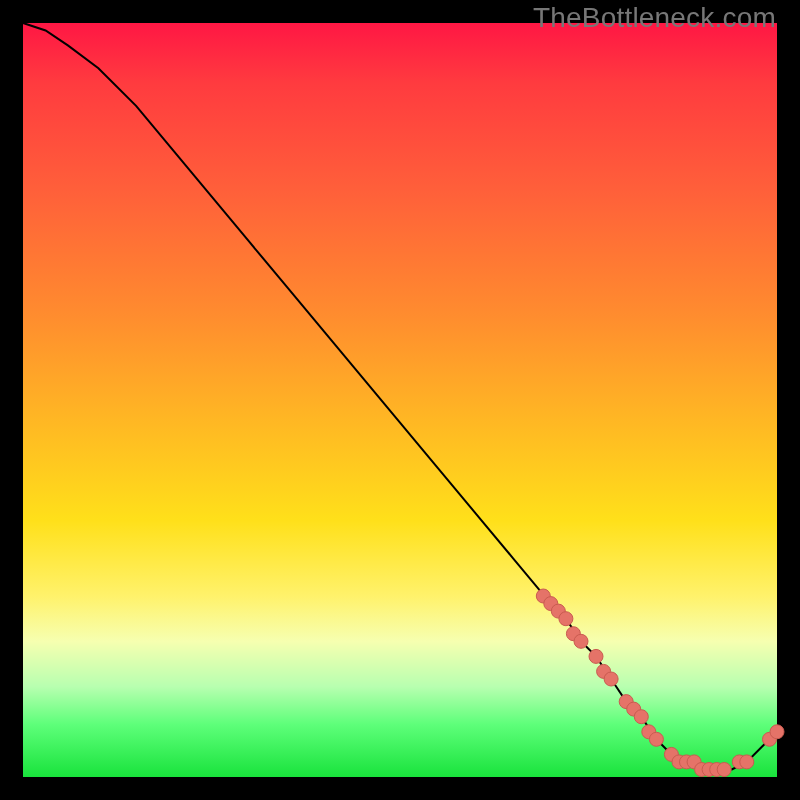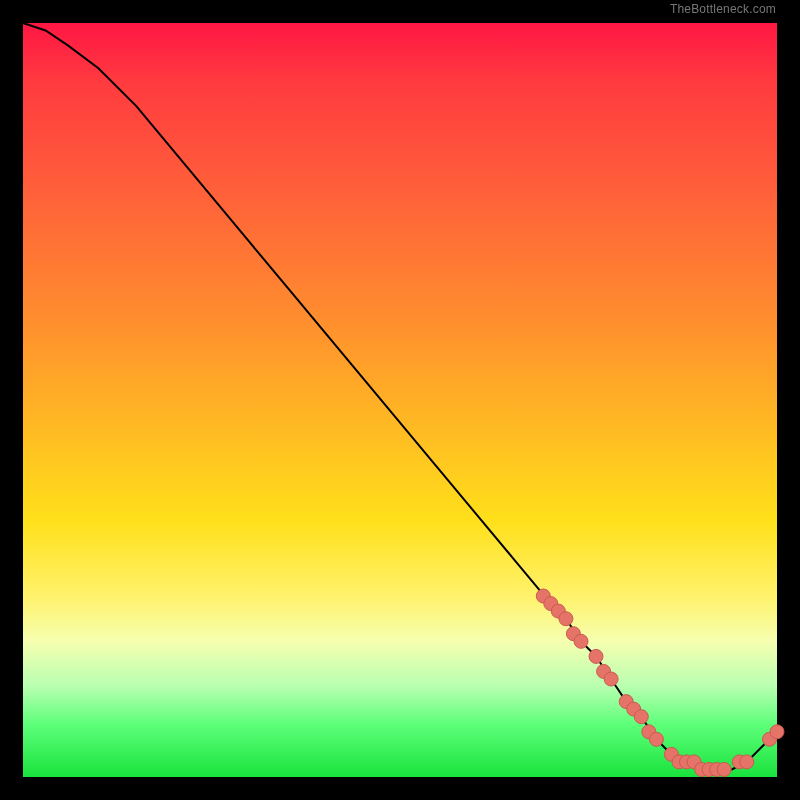--- a/index.html
+++ b/index.html
@@ -37,21 +37,21 @@
       #b8ffb0 88%,
       #5eff7a 93%,
       #19e33c 100%
     );
   }
   .watermark {
     position: absolute;
     top: 2px;
     right: 24px;
     color: #777;
-    font-size: 12px;
+    font-size: 28px;
     font-weight: 500;
     letter-spacing: 0.2px;
     user-select: none;
   }
   svg.overlay {
     position: absolute;
     left: 0;
     top: 0;
     width: 754px;
     height: 754px;

